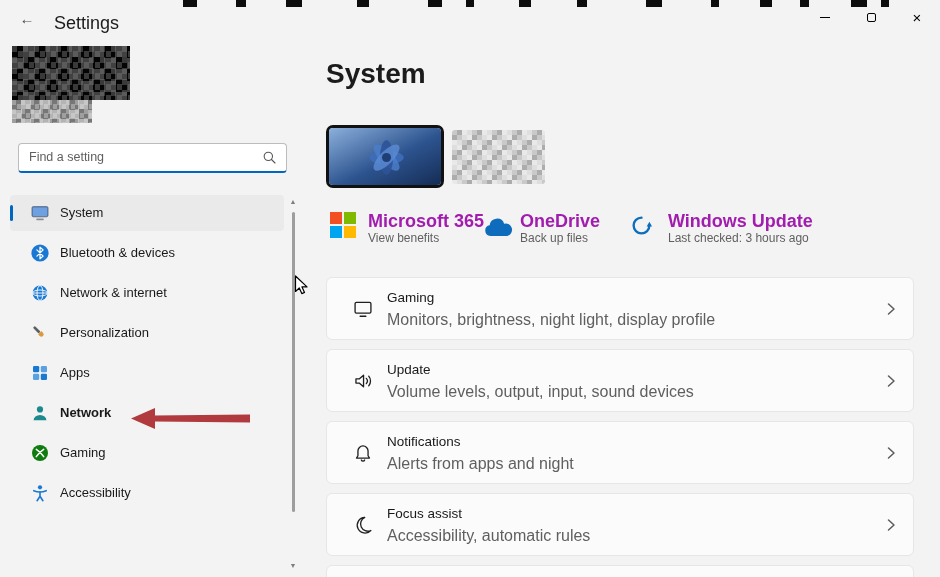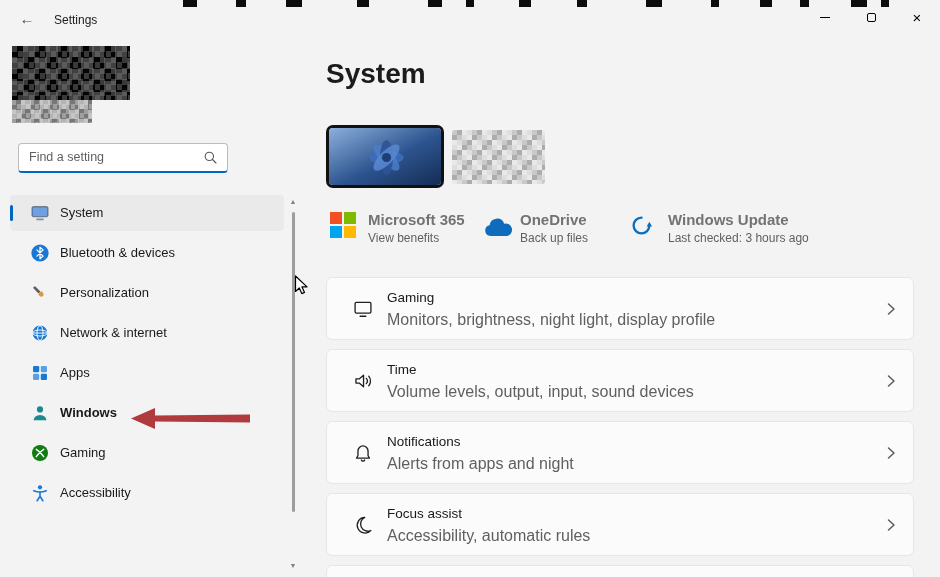--- a/index.html
+++ b/index.html
@@ -3,35 +3,35 @@
 <meta charset="utf-8">
 <style>
   *{margin:0;padding:0;box-sizing:border-box}
   html,body{background:#9a9a9a}
   body{font-family:"Liberation Sans","DejaVu Sans",sans-serif;-webkit-font-smoothing:antialiased}
   .window{position:relative;width:940px;height:577px;background:#f3f3f3;overflow:hidden;outline:1px solid #b9b9b9}
 
   
   .titlebar{position:absolute;left:0;top:0;width:100%;height:40px}
   .back-btn{position:absolute;left:14px;top:7px;width:26px;height:22px;border:none;background:transparent;font-size:15px;color:#4a4a4a;cursor:pointer}
-  .win-title{position:absolute;left:54px;top:13px;font-size:12px;color:#1b1b1b}
+  .win-title{position:absolute;left:54px;top:13px;font-size:18px;color:#1b1b1b}
   .redact{position:absolute;top:0;height:7px;background:#0d0d0d}
   .win-btn{position:absolute;top:0;width:46px;height:34px;border:none;background:transparent;display:flex;align-items:center;justify-content:center;cursor:pointer}
   .btn-min{right:92px}.btn-max{right:46px}.btn-close{right:0}
   .glyph-min{width:10px;height:1px;background:#000}
   .glyph-max{width:9px;height:9px;border:1px solid #000;border-radius:2px}
   .glyph-close{font-size:15px;line-height:1;color:#000}
 
   
   .pix-dark{background-color:#1c1c1c;background-image:repeating-conic-gradient(rgba(125,125,125,.5) 0% 25%, transparent 0% 50%),repeating-conic-gradient(rgba(0,0,0,.85) 0% 25%, rgba(80,80,80,.55) 0% 50%);background-size:23px 23px,11px 11px}
   .pix-mid{background-color:#9f9f9f;background-image:repeating-conic-gradient(rgba(230,230,230,.55) 0% 25%, transparent 0% 50%),repeating-conic-gradient(rgba(70,70,70,.45) 0% 25%, rgba(160,160,160,.4) 0% 50%);background-size:19px 19px,9px 9px}
   .pix-light{background-color:#cdcdcd;background-image:repeating-conic-gradient(rgba(255,255,255,.6) 0% 25%, transparent 0% 50%),repeating-conic-gradient(rgba(140,140,140,.5) 0% 25%, rgba(195,195,195,.45) 0% 50%);background-size:20px 20px,10px 10px}
   .avatar-a{position:absolute;left:12px;top:46px;width:118px;height:54px}
   .avatar-b{position:absolute;left:12px;top:100px;width:80px;height:23px}
-  .searchbox{position:absolute;left:18px;top:143px;width:210px;height:30px;background:#fff;border:1px solid #bcbcbc;border-bottom:2px solid #0067c0;border-radius:4px}
+  .searchbox{position:absolute;left:18px;top:143px;width:269px;height:30px;background:#fff;border:1px solid #bcbcbc;border-bottom:2px solid #0067c0;border-radius:4px}
   .searchbox input{position:absolute;left:10px;top:0;width:225px;height:26px;border:none;outline:none;font-size:12.5px;color:#333;background:transparent;font-family:inherit}
   .searchbox input::placeholder{color:#5f5f5f}
   .search-icn{position:absolute;right:9px;top:6px}
 
   .nav{position:absolute;left:10px;top:195px;width:274px}
   .nav-item{position:relative;height:36px;margin-bottom:4px;border-radius:4px;display:flex;align-items:center;cursor:pointer}
   .nav-item.selected{background:#eaeaea}
   .nav-item .pill{position:absolute;left:0;top:10px;width:3px;height:16px;border-radius:2px;background:#0067c0}
   .nav-icn{position:absolute;left:20px;top:8px;width:20px;height:20px}
   .nav-label{position:absolute;left:50px;top:10px;font-size:13px;color:#191919;white-space:nowrap}
@@ -42,21 +42,21 @@
   .sb-thumb{position:absolute;left:3px;top:14px;width:3px;height:300px;background:#9d9d9d;border-radius:2px}
 
   
   .page-title{position:absolute;left:326px;top:58px;font-size:28px;font-weight:700;color:#1b1b1b}
   .preview-1{position:absolute;left:326px;top:125px;width:118px;height:63px;border:3px solid #111;border-radius:7px;overflow:hidden;cursor:pointer}
   .preview-1 svg{display:block;width:100%;height:100%}
   .preview-2{position:absolute;left:452px;top:130px;width:93px;height:54px;border-radius:3px;cursor:pointer}
 
   .promo{position:absolute;top:205px;height:52px;cursor:pointer}
   .promo .p-icn{position:absolute;top:7px;left:0}
-  .promo .p-title{position:absolute;top:6px;font-size:15px;font-weight:700;color:#737373;white-space:nowrap}
+  .promo .p-title{position:absolute;top:6px;font-size:18px;font-weight:700;color:#a21caf;white-space:nowrap}
   .promo .p-sub{position:absolute;top:26px;font-size:12px;color:#5f5f5f;white-space:nowrap}
   .promo-1{left:330px}.promo-1 .p-title,.promo-1 .p-sub{left:38px}
   .promo-2{left:482px}.promo-2 .p-title,.promo-2 .p-sub{left:38px}
   .promo-3{left:628px}.promo-3 .p-title,.promo-3 .p-sub{left:40px}
 
   .card{position:absolute;left:326px;width:588px;height:63px;background:#fbfbfb;border:1px solid #e6e6e6;border-radius:6px;cursor:pointer}
   .card .c-icn{position:absolute;left:25px;top:20px;width:22px;height:22px}
   .card .c-title{position:absolute;left:60px;top:12px;font-size:13.5px;color:#191919}
   .card .c-sub{position:absolute;left:60px;top:33px;font-size:16px;color:#5f5f5f}
   .card .c-chev{position:absolute;right:16px;top:23px}
@@ -126,54 +126,54 @@
     <div class="nav-item">
       <svg class="nav-icn" viewBox="0 0 20 20">
         <circle cx="10" cy="10" r="8.6" fill="#1878d4"></circle>
         <path d="M6.9 6.9 L13.1 13.1 L10 15.8 V4.2 L13.1 6.9 L6.9 13.1" fill="none" stroke="#fff" stroke-width="1.25" stroke-linejoin="round" stroke-linecap="round"></path>
       </svg>
       <span class="nav-label">Bluetooth &amp; devices</span>
     </div>
 
     <div class="nav-item">
       <svg class="nav-icn" viewBox="0 0 20 20">
+        <circle cx="10" cy="10" r="7.4" fill="#1878d4"></circle>
+        <ellipse cx="10" cy="10" rx="3" ry="7.4" fill="none" stroke="#fff" stroke-width="0.9"></ellipse>
+        <ellipse cx="10" cy="10" rx="7.4" ry="3" fill="none" stroke="#fff" stroke-width="0.9"></ellipse>
+        <line x1="2.6" y1="10" x2="17.4" y2="10" stroke="#fff" stroke-width="0.9"></line>
+      </svg>
+      <span class="nav-label">Network &amp; internet</span>
+    </div>
+
+    <div class="nav-item">
+      <svg class="nav-icn" viewBox="0 0 20 20">
         <g transform="rotate(-45 10 10)">
           <rect x="8.6" y="1.2" width="2.8" height="8.2" rx="1.2" fill="#5c6066"></rect>
           <path d="M7.7 9.6 h4.6 v2.3 a2.3 2.3 0 0 1 -4.6 0 z" fill="#d99a3d"></path>
         </g>
       </svg>
       <span class="nav-label">Personalization</span>
     </div>
 
     <div class="nav-item">
       <svg class="nav-icn" viewBox="0 0 20 20">
-        <circle cx="10" cy="10" r="7.4" fill="#1878d4"></circle>
-        <ellipse cx="10" cy="10" rx="3" ry="7.4" fill="none" stroke="#fff" stroke-width="0.9"></ellipse>
-        <ellipse cx="10" cy="10" rx="7.4" ry="3" fill="none" stroke="#fff" stroke-width="0.9"></ellipse>
-        <line x1="2.6" y1="10" x2="17.4" y2="10" stroke="#fff" stroke-width="0.9"></line>
-      </svg>
-      <span class="nav-label">Network &amp; internet</span>
-    </div>
-
-    <div class="nav-item">
-      <svg class="nav-icn" viewBox="0 0 20 20">
         <rect x="3" y="3" width="6.2" height="6.2" rx="1.3" fill="#1878d4"></rect>
         <rect x="10.8" y="3" width="6.2" height="6.2" rx="1.3" fill="#5aa1e3"></rect>
         <rect x="3" y="10.8" width="6.2" height="6.2" rx="1.3" fill="#5aa1e3"></rect>
         <rect x="10.8" y="10.8" width="6.2" height="6.2" rx="1.3" fill="#1878d4"></rect>
       </svg>
       <span class="nav-label">Apps</span>
     </div>
 
     <div class="nav-item">
       <svg class="nav-icn" viewBox="0 0 20 20">
         <circle cx="10" cy="6.4" r="3.1" fill="#1b8a8f"></circle>
         <path d="M3.6 17.2 a6.4 5.2 0 0 1 12.8 0 z" fill="#1b8a8f"></path>
       </svg>
-      <span class="nav-label bold">Windows</span>
+      <span class="nav-label bold">Network</span>
     </div>
 
 
     <div class="nav-item">
       <svg class="nav-icn" viewBox="0 0 20 20">
         <circle cx="10" cy="10" r="8" fill="#107c10"></circle>
         <path d="M6.3 6.3 C8.4 7.6 11.6 10.4 13.7 13.7 M13.7 6.3 C11.6 7.6 8.4 10.4 6.3 13.7" fill="none" stroke="#fff" stroke-width="1.5" stroke-linecap="round"></path>
       </svg>
       <span class="nav-label">Gaming</span>
     </div>
@@ -256,21 +256,21 @@
     <svg class="c-chev" width="12" height="16" viewBox="0 0 12 16">
       <path d="M3.5 3 L9 8 L3.5 13" fill="none" stroke="#5c5c5c" stroke-width="1.5" stroke-linecap="round" stroke-linejoin="round"></path>
     </svg>
   </div>
 
   <div class="card row-1">
     <svg class="c-icn" viewBox="0 0 20 20">
       <path d="M3.6 8.1 v3.8 h2.9 l4 3.4 V4.7 l-4 3.4 z" fill="none" stroke="#1f1f1f" stroke-width="1.2" stroke-linejoin="round"></path>
       <path d="M13 7.6 a3.6 3.6 0 0 1 0 4.8 M15.2 5.6 a6.8 6.8 0 0 1 0 8.8" fill="none" stroke="#1f1f1f" stroke-width="1.2" stroke-linecap="round"></path>
     </svg>
-    <span class="c-title">Time</span>
+    <span class="c-title">Update</span>
     <span class="c-sub">Volume levels, output, input, sound devices</span>
     <svg class="c-chev" width="12" height="16" viewBox="0 0 12 16">
       <path d="M3.5 3 L9 8 L3.5 13" fill="none" stroke="#5c5c5c" stroke-width="1.5" stroke-linecap="round" stroke-linejoin="round"></path>
     </svg>
   </div>
 
   <div class="card row-2">
     <svg class="c-icn" viewBox="0 0 20 20">
       <path d="M15.9 14.6 H4.1 l1.3 -2.1 V8.2 a4.6 4.6 0 0 1 9.2 0 v4.3 z" fill="none" stroke="#1f1f1f" stroke-width="1.2" stroke-linejoin="round"></path>
       <path d="M8.5 16.4 a1.6 1.6 0 0 0 3 0" fill="none" stroke="#1f1f1f" stroke-width="1.2" stroke-linecap="round"></path>

